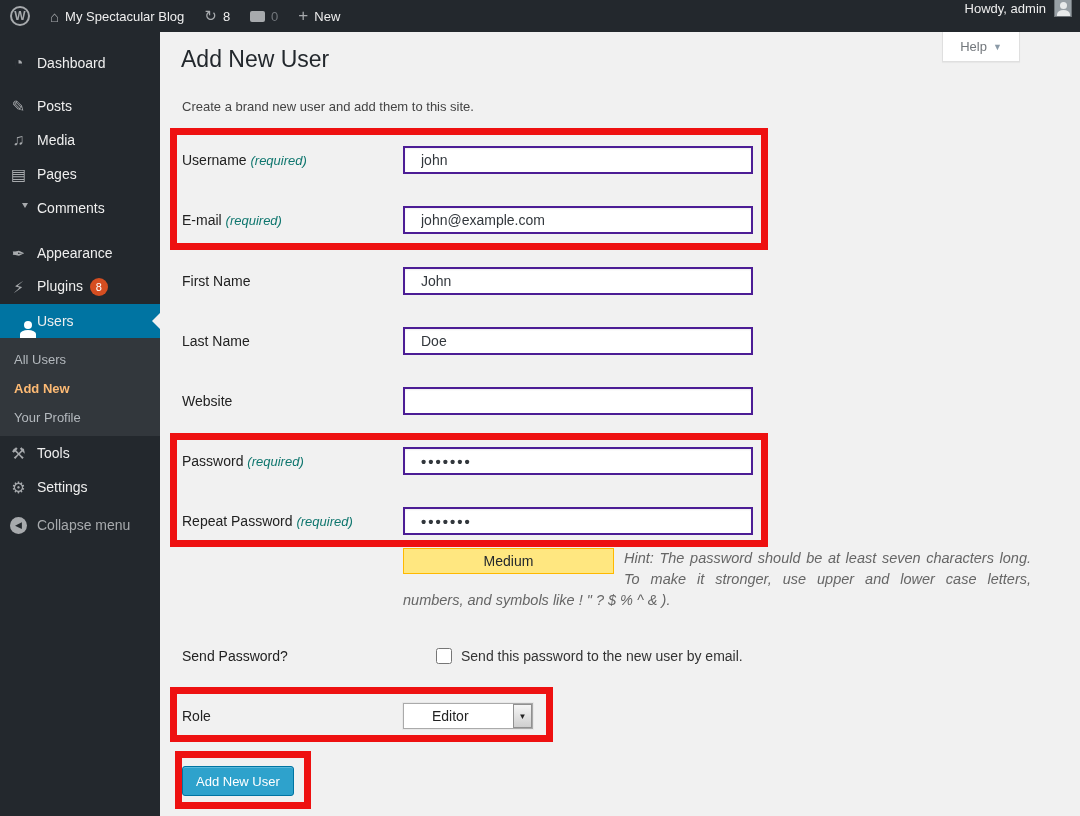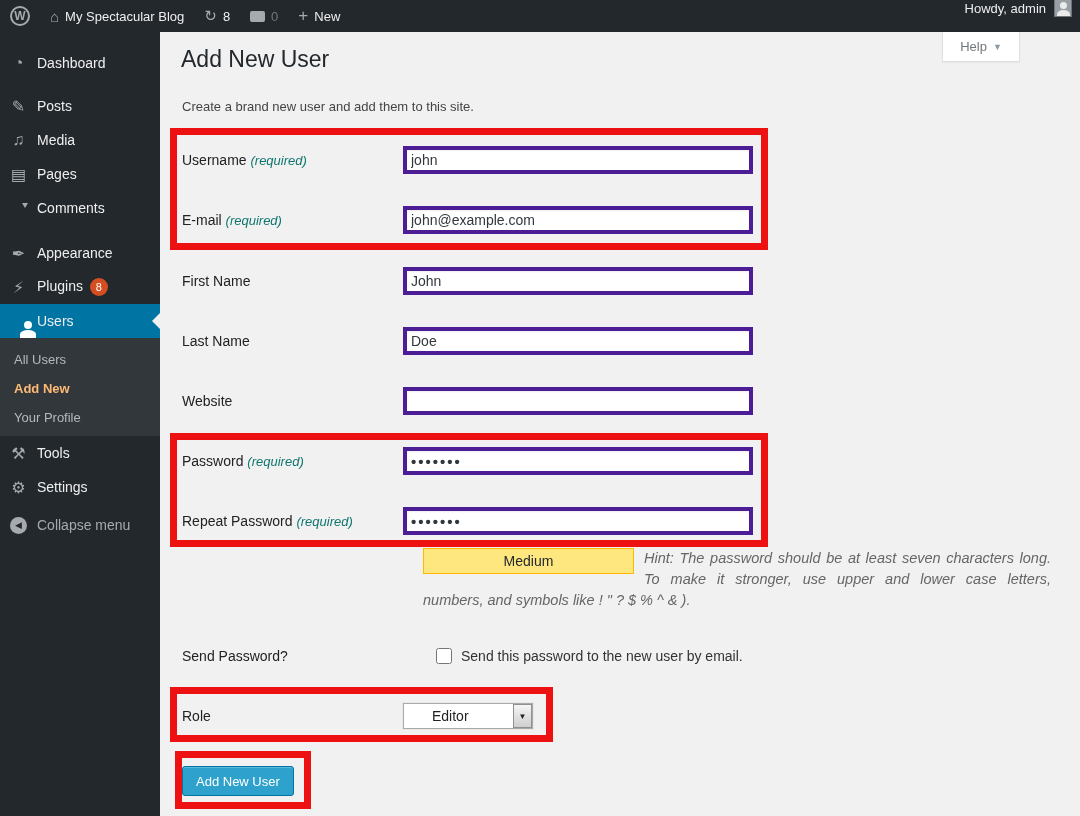--- a/index.html
+++ b/index.html
@@ -55,25 +55,25 @@
   h1 { font-size:23px; font-weight:400; color:#23282d; }
   .subtitle { font-size:13px; color:#444; }
   .help-tab { background:#fff; border:1px solid #dfdfdf; border-top:none; color:#72777c; font-size:13px;
               display:flex; align-items:center; justify-content:center; gap:6px; cursor:pointer;
               box-shadow:0 1px 1px rgba(0,0,0,.04); }
   .help-caret { font-size:9px; color:#8b9aa7; }
 
   .frow { position:absolute; left:22px; display:flex; align-items:center; height:28px; }
   .flabel { width:221px; font-size:14px; color:#222; flex:none; }
   .req { font-style:italic; color:#0f766e; font-size:13px; }
-  .tinput { width:350px; height:28px; border:4px solid #4c1d95; background:#fff; color:#32373c;
-            font-size:14px; padding:0 4px; font-family:inherit; box-shadow:inset 0 1px 2px rgba(0,0,0,.07); }
+  .tinput { width:350px; height:28px; border:2px solid #4c1d95; background:#fff; color:#32373c;
+            font-size:14px; padding:0 16px; font-family:inherit; box-shadow:inset 0 1px 2px rgba(0,0,0,.07); }
   .pw { font-size:15px; letter-spacing:2px; font-weight:bold; }
 
-  .hintwrap { width:628px;margin-left:20px; }
+  .hintwrap { width:628px; }
   .strength { float:left; width:211px; height:26px; background:#ffe780; border:1px solid #ffb900;
               text-align:center; line-height:24px; font-size:14px; color:#23282d; margin-right:10px; }
   .hint { font-style:italic; color:#666; font-size:14.5px; line-height:21px; text-align:justify; }
 
   .cbrow { display:flex; align-items:center; gap:9px; font-size:14px; color:#333;padding-left:33px; }
   .cbrow input { width:16px; height:16px; margin:0; }
 
   .selectbox { width:130px; height:26px; background:#fff; border:1px solid #aaa; display:flex;
                align-items:center; font-size:14px; color:#222; cursor:pointer; box-shadow:0 0 0 1px #e8e8e8;padding-left:20px; }
   .selectbox .selval { flex:1; padding-left:8px; }

